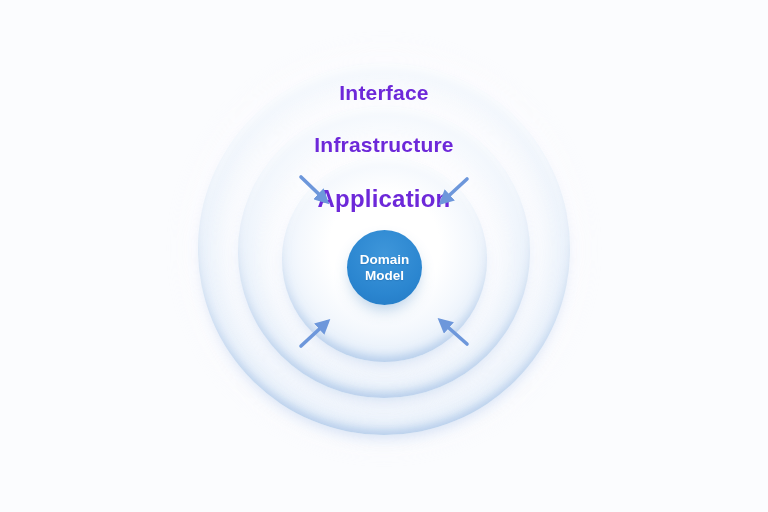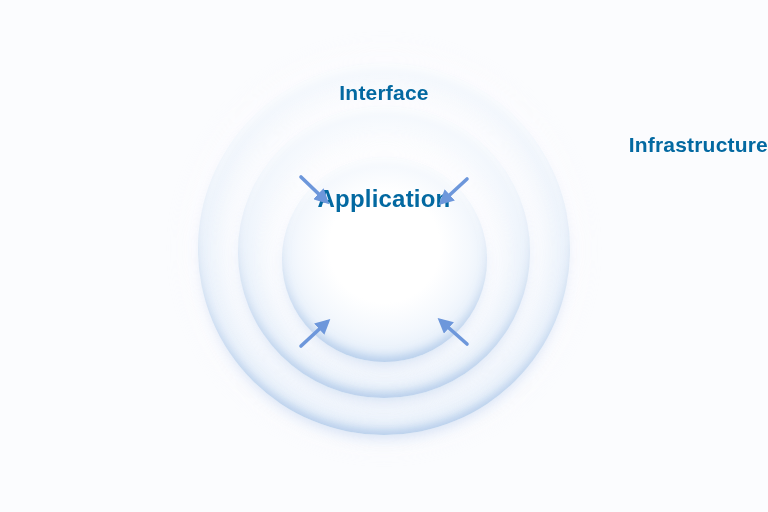--- a/index.html
+++ b/index.html
@@ -60,42 +60,45 @@
     font-size: 13.5px;
     line-height: 1.18;
     width: 56px;
     text-shadow: 0 1px 1px rgba(20, 80, 140, 0.25);
   }
   .layer-label {
     position: absolute;
     left: 0; right: 0;
     text-align: center;
     font-weight: bold;
-    color: #0369a1;
+    color: #6d28d9;
     letter-spacing: 0.2px;
   }
   .label-interface      { top: 81px;  font-size: 21px; }
-  .label-infrastructure { top: 133px; font-size: 21px; text-align: right; }
+  .label-infrastructure { top: 133px; font-size: 21px; }
   .label-application    { top: 185px; font-size: 24px; }
   .arrows-overlay {
     position: absolute;
     left: 0; top: 0;
     width: 768px; height: 512px;
     pointer-events: none;
   }
 </style>
 </head>
 <body>
 
 <div class="stage">
 
   <div class="ring ring-interface"></div>
   <div class="ring ring-infrastructure"></div>
   <div class="ring ring-application"></div>
 
+  <div class="domain-circle">
+    <div class="domain-label">Domain Model</div>
+  </div>
 
   <div class="layer-label label-interface">Interface</div>
 
   <div class="layer-label label-infrastructure">Infrastructure</div>
 
   <div class="layer-label label-application">Application</div>
 
   <svg class="arrows-overlay" viewBox="0 0 768 512">
     <defs>
       <marker id="ah" viewBox="0 0 10 10" refX="7" refY="5" markerWidth="4.2" markerHeight="4.2" orient="auto-start-reverse">

